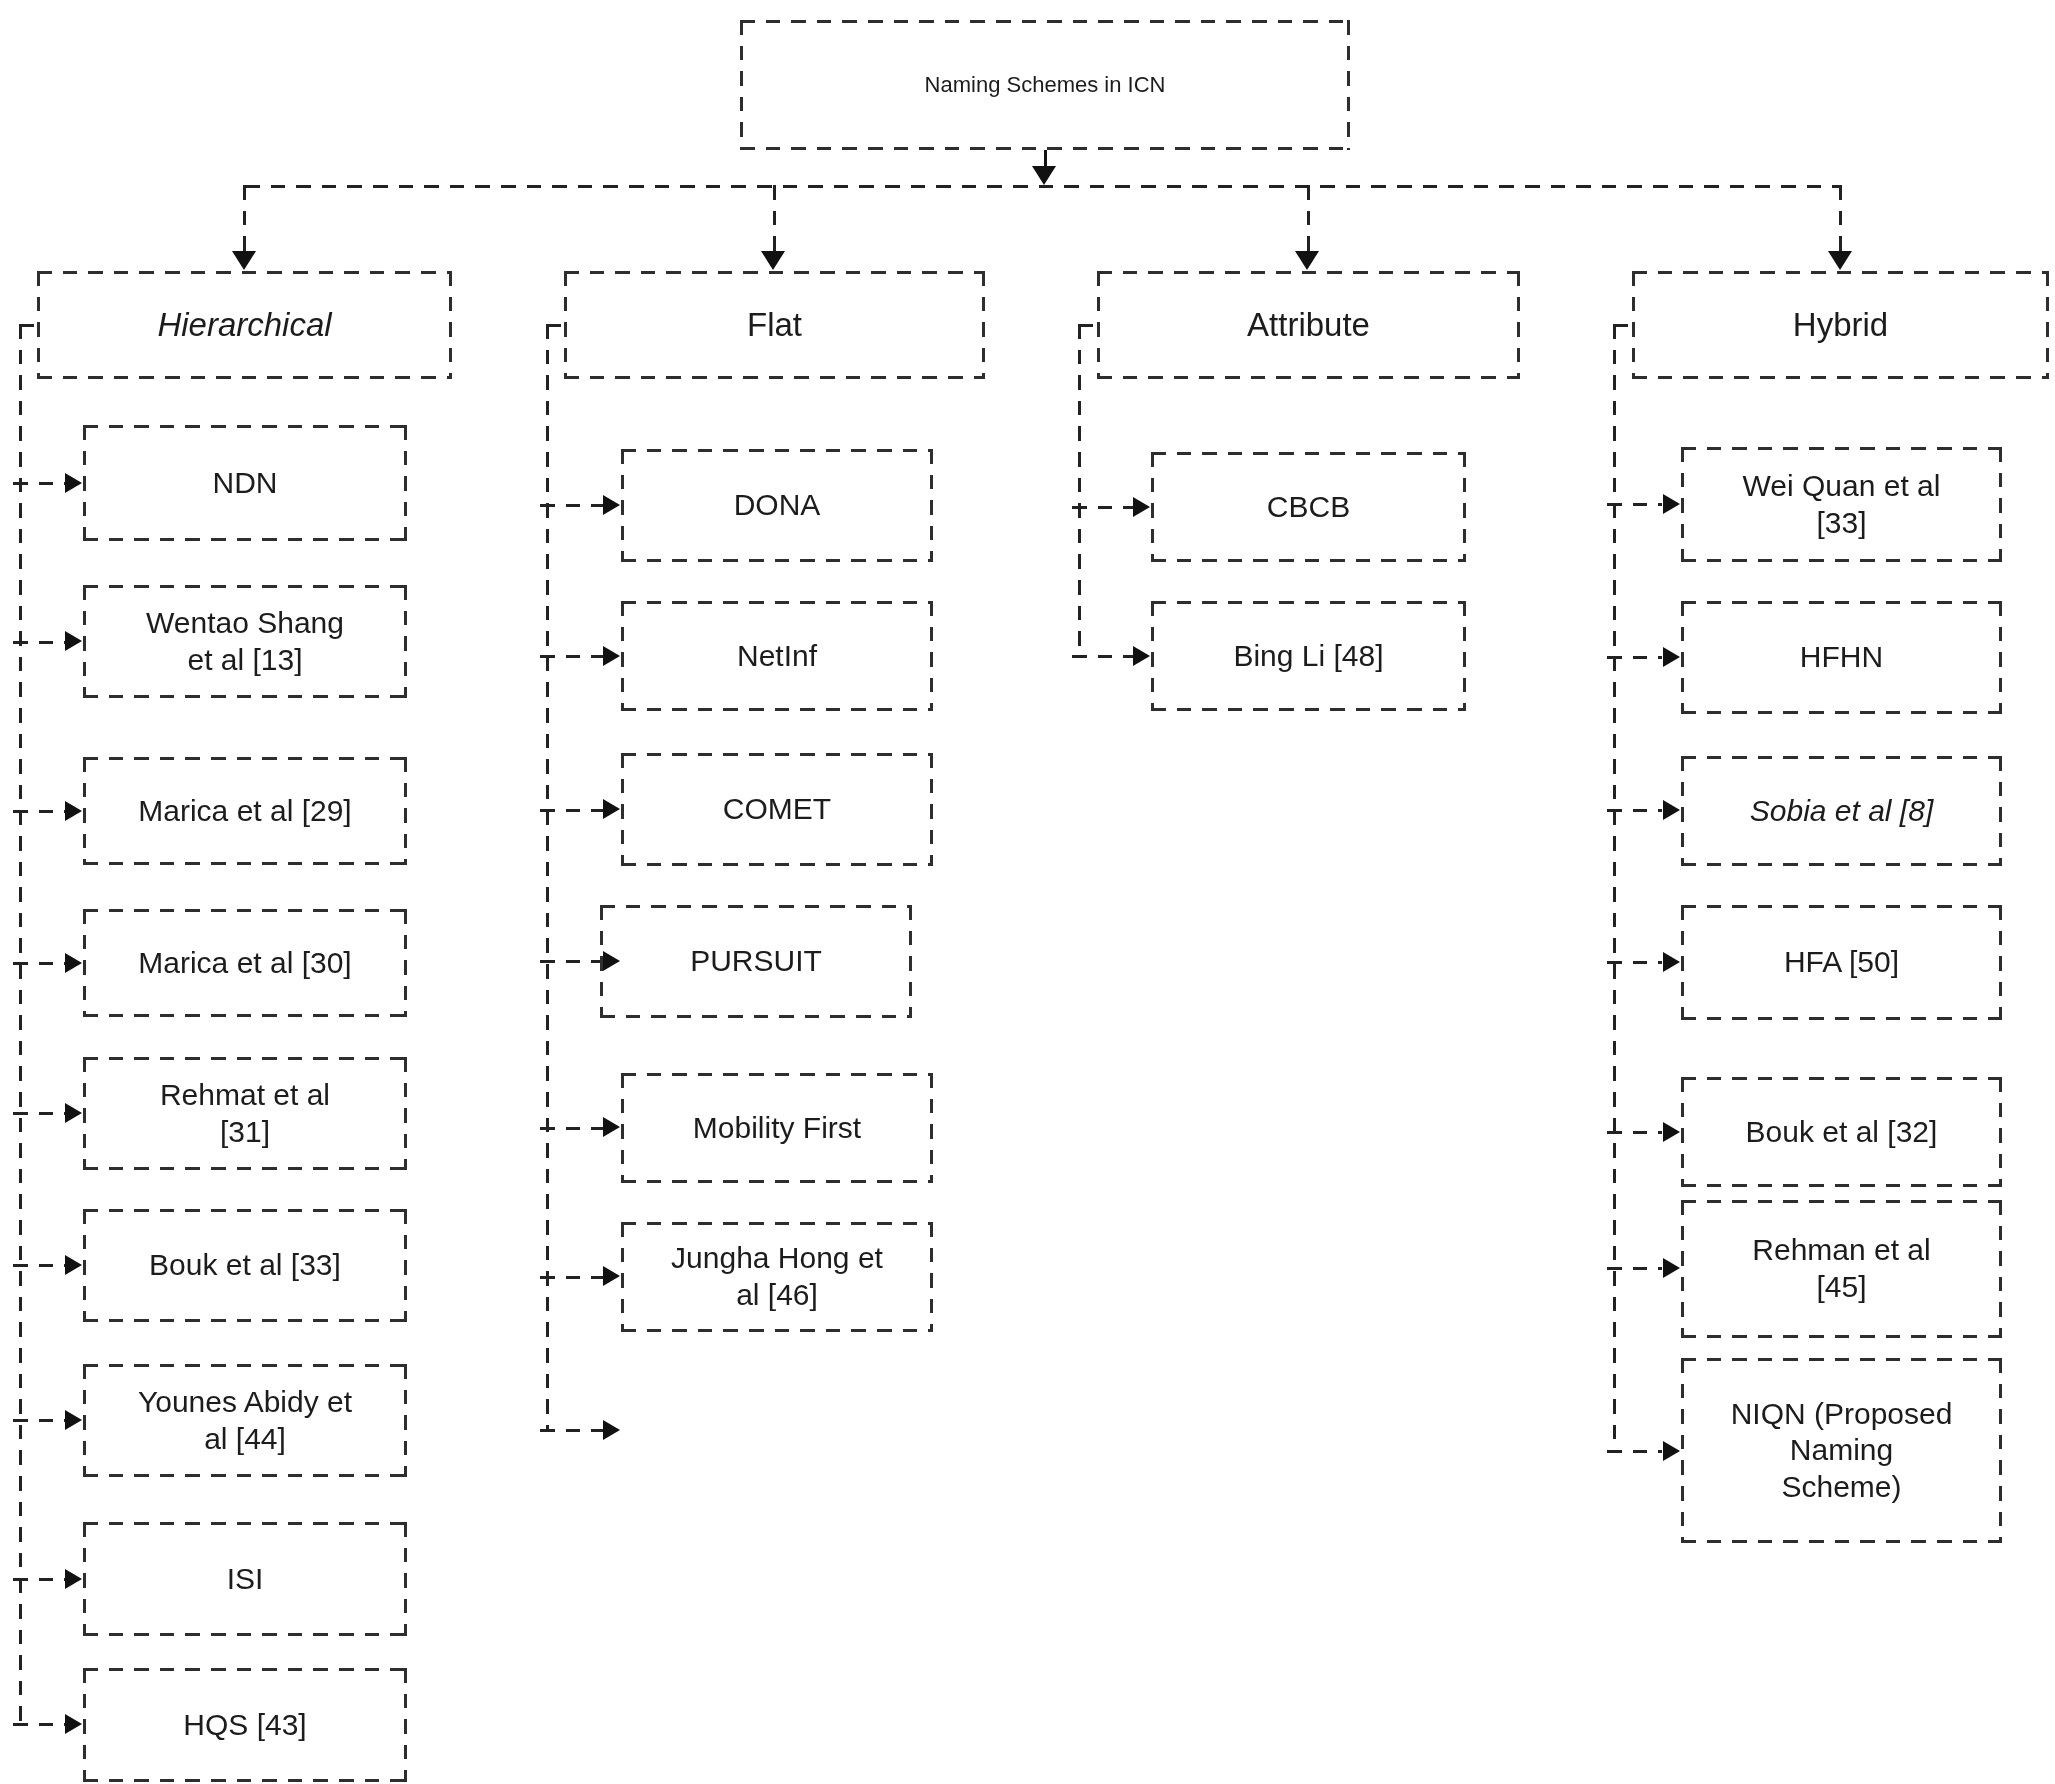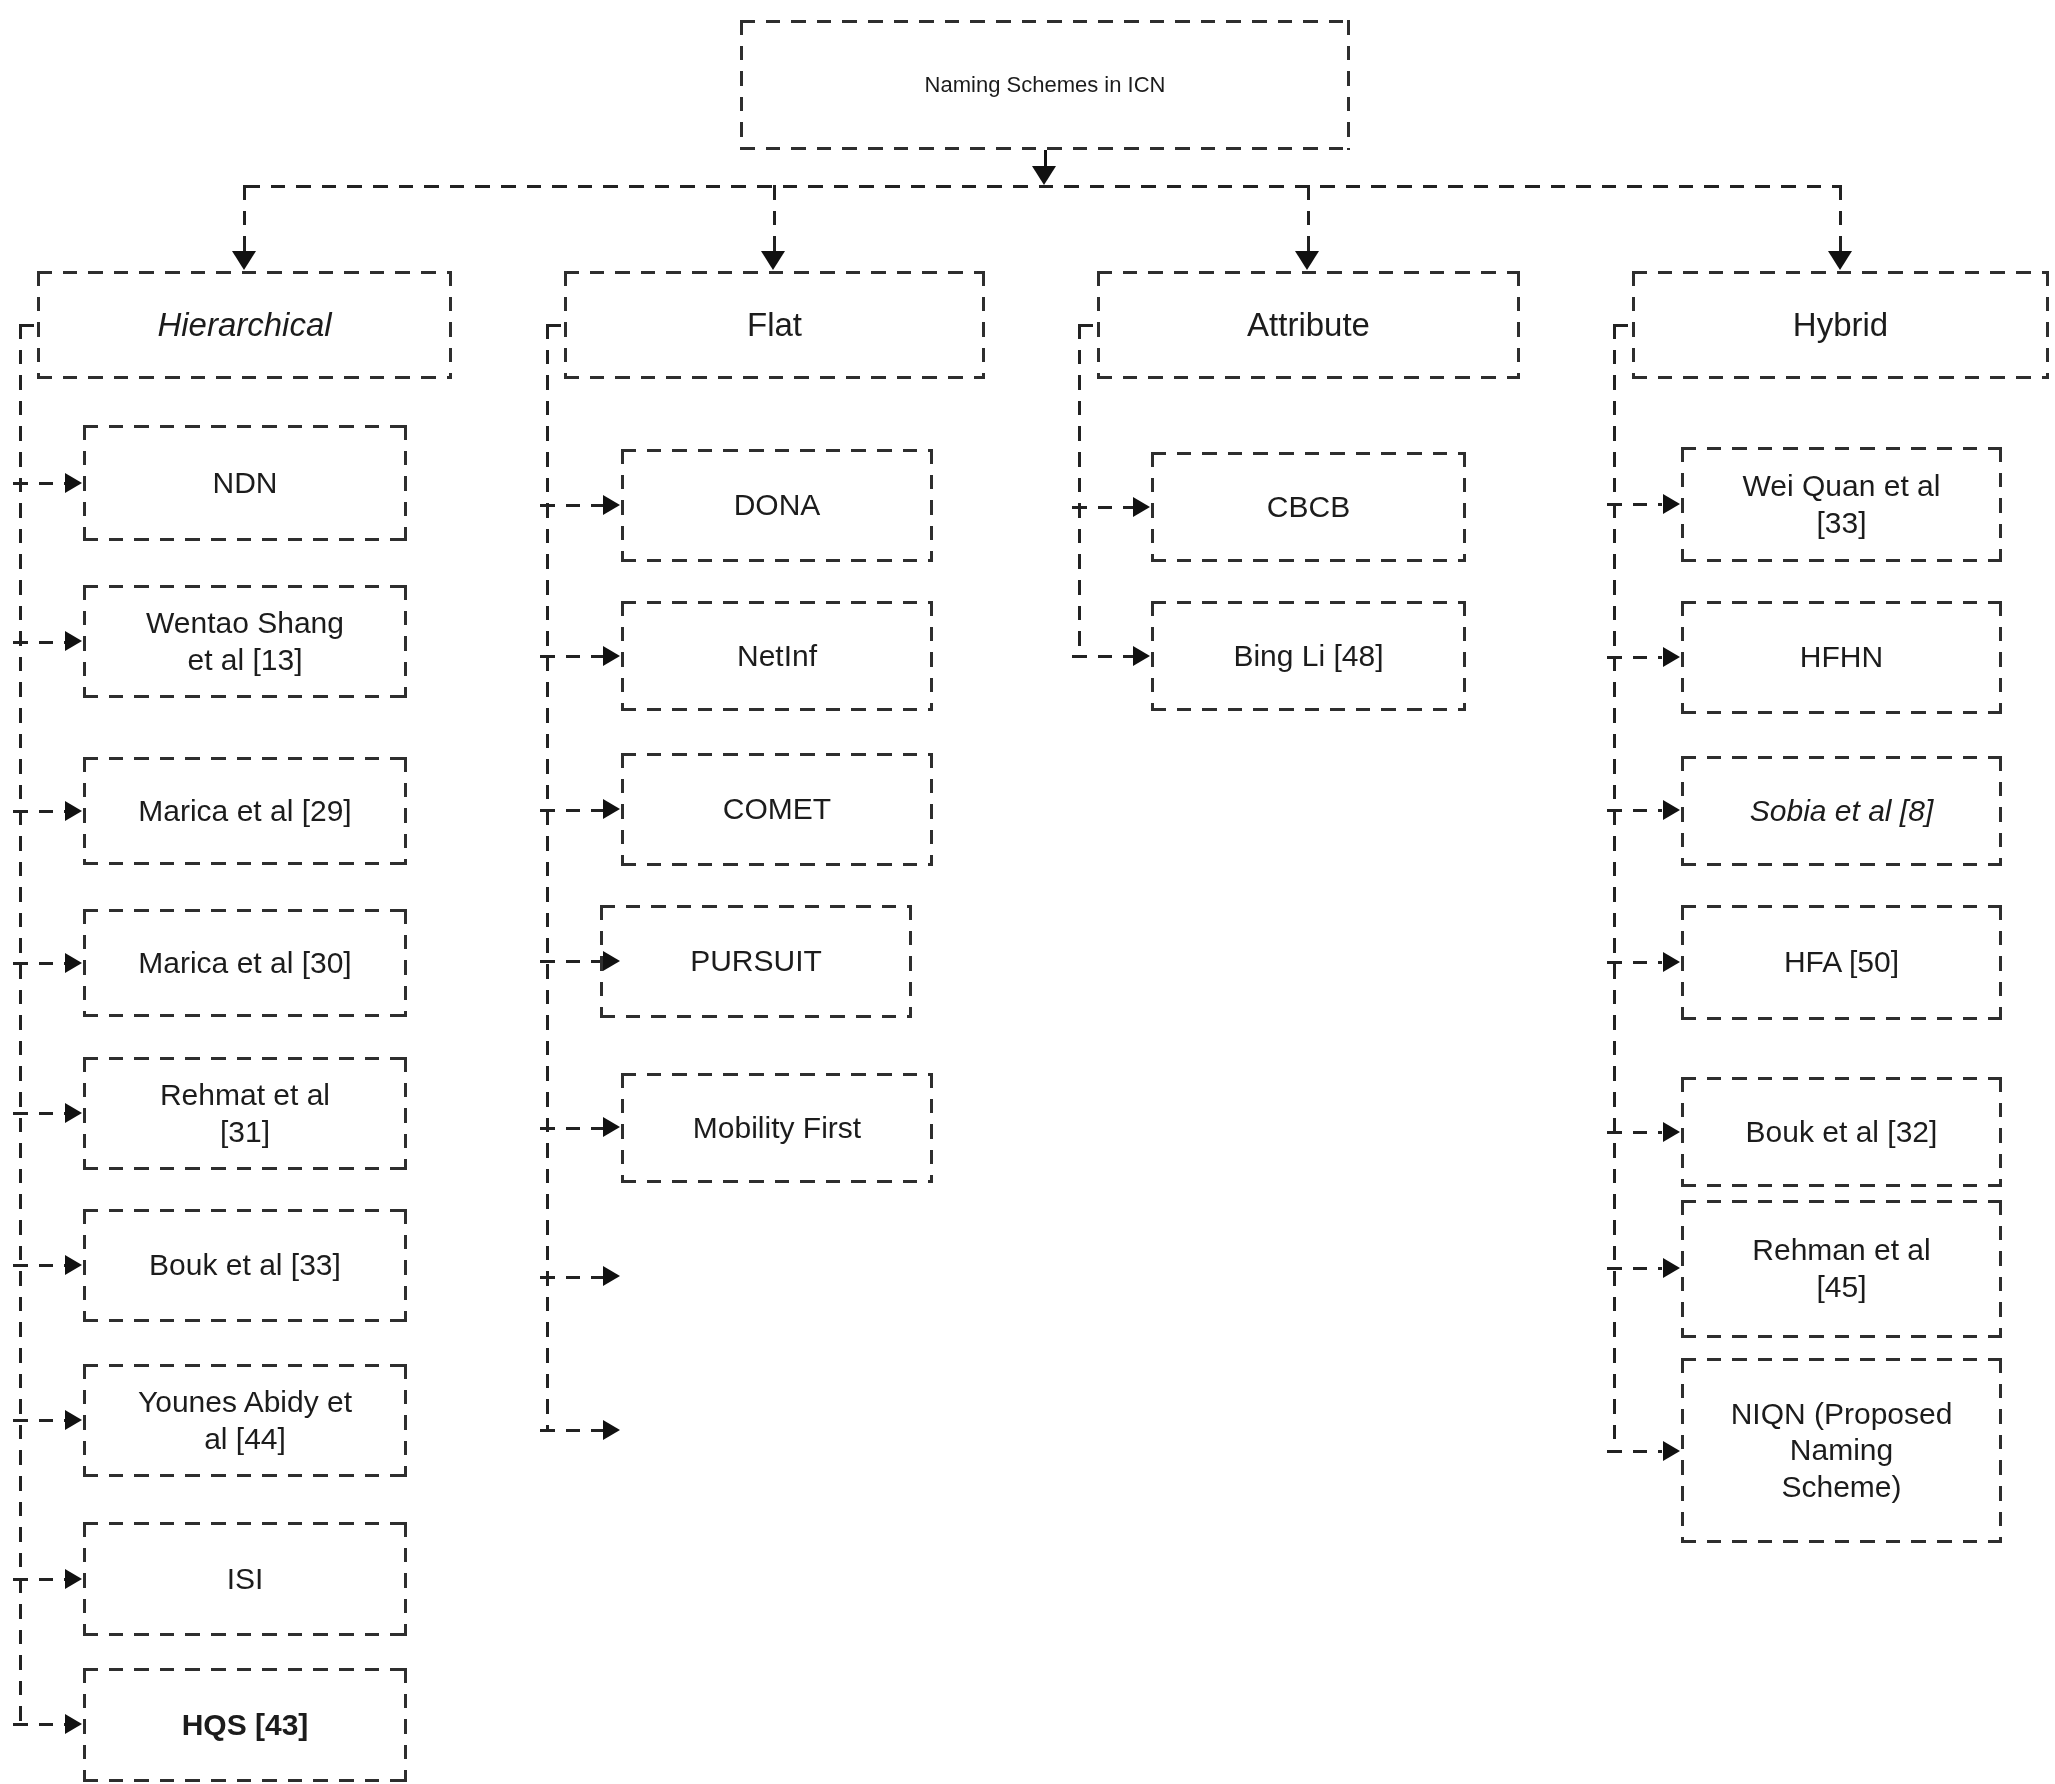--- a/index.html
+++ b/index.html
@@ -75,21 +75,21 @@
     <div class="dbox item-node" style="left: 83px; top: 1209px; width: 324px; height: 113px;">Bouk et al [33]</div>
     <div class="hline" style="left: 12.8px; top: 1419px; width: 52px;"></div>
     <div class="arrow-right" style="left: 65px; top: 1410px;"></div>
     <div class="dbox item-node" style="left: 83px; top: 1364px; width: 324px; height: 113px;">Younes Abidy et
 al [44]</div>
     <div class="hline" style="left: 12.8px; top: 1578px; width: 52px;"></div>
     <div class="arrow-right" style="left: 65px; top: 1569px;"></div>
     <div class="dbox item-node" style="left: 83px; top: 1522px; width: 324px; height: 114px;">ISI</div>
     <div class="hline" style="left: 12.8px; top: 1723px; width: 52px;"></div>
     <div class="arrow-right" style="left: 65px; top: 1714px;"></div>
-    <div class="dbox item-node" style="left: 83px; top: 1668px; width: 324px; height: 114px; font-weight: bold;">HQS [43]</div>
+    <div class="dbox item-node" style="left: 83px; top: 1668px; width: 324px; height: 114px;">HQS [43]</div>
     <div class="vline" style="left: 773px; top: 185px; height: 68px;"></div>
     <div class="arrow-down" style="left: 761px; top: 251px;"></div>
     <div class="dbox cat-node" style="left: 564px; top: 271px; width: 421px; height: 108px;">Flat</div>
     <div class="hline" style="left: 546px; top: 324px; width: 18px;"></div>
     <div class="vline" style="left: 546px; top: 324px; height: 1108px;"></div>
     <div class="hline" style="left: 540px; top: 504px; width: 63px;"></div>
     <div class="arrow-right" style="left: 603px; top: 495px;"></div>
     <div class="dbox item-node" style="left: 621px; top: 449px; width: 312px; height: 113px;">DONA</div>
     <div class="hline" style="left: 540px; top: 655px; width: 63px;"></div>
     <div class="arrow-right" style="left: 603px; top: 646px;"></div>
@@ -98,20 +98,22 @@
     <div class="arrow-right" style="left: 603px; top: 799px;"></div>
     <div class="dbox item-node" style="left: 621px; top: 753px; width: 312px; height: 113px;">COMET</div>
     <div class="hline" style="left: 540px; top: 960px; width: 63px;"></div>
     <div class="arrow-right" style="left: 603px; top: 951px;"></div>
     <div class="dbox item-node" style="left: 600px; top: 905px; width: 312px; height: 113px;">PURSUIT</div>
     <div class="hline" style="left: 540px; top: 1127px; width: 63px;"></div>
     <div class="arrow-right" style="left: 603px; top: 1117px;"></div>
     <div class="dbox item-node" style="left: 621px; top: 1073px; width: 312px; height: 110px;">Mobility First</div>
     <div class="hline" style="left: 540px; top: 1276px; width: 63px;"></div>
     <div class="arrow-right" style="left: 603px; top: 1266px;"></div>
+    <div class="dbox item-node" style="left: 621px; top: 1222px; width: 312px; height: 110px;">Jungha Hong et
+al [46]</div>
     <div class="hline" style="left: 540px; top: 1429px; width: 63px;"></div>
     <div class="arrow-right" style="left: 603px; top: 1420px;"></div>
     <div class="vline" style="left: 1307px; top: 185px; height: 68px;"></div>
     <div class="arrow-down" style="left: 1295px; top: 251px;"></div>
     <div class="dbox cat-node" style="left: 1097px; top: 271px; width: 423px; height: 108px;">Attribute</div>
     <div class="hline" style="left: 1078px; top: 324px; width: 18px;"></div>
     <div class="vline" style="left: 1078px; top: 324px; height: 334px;"></div>
     <div class="hline" style="left: 1072px; top: 506px; width: 61px;"></div>
     <div class="arrow-right" style="left: 1133px; top: 497px;"></div>
     <div class="dbox item-node" style="left: 1151px; top: 452px; width: 315px; height: 110px;">CBCB</div>

